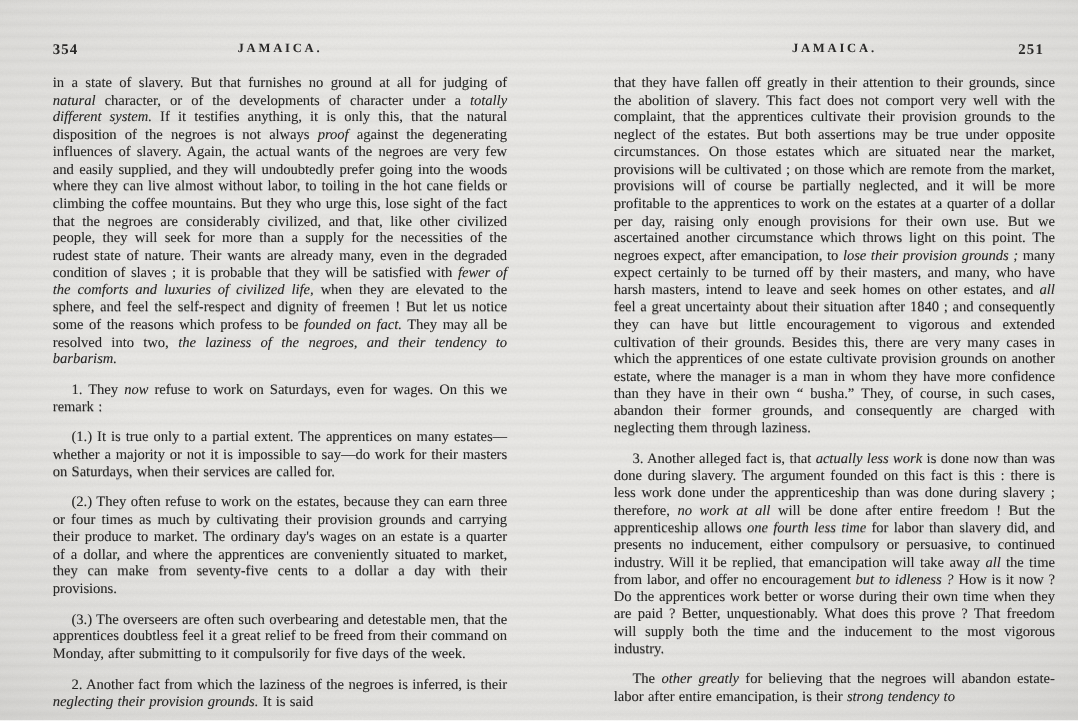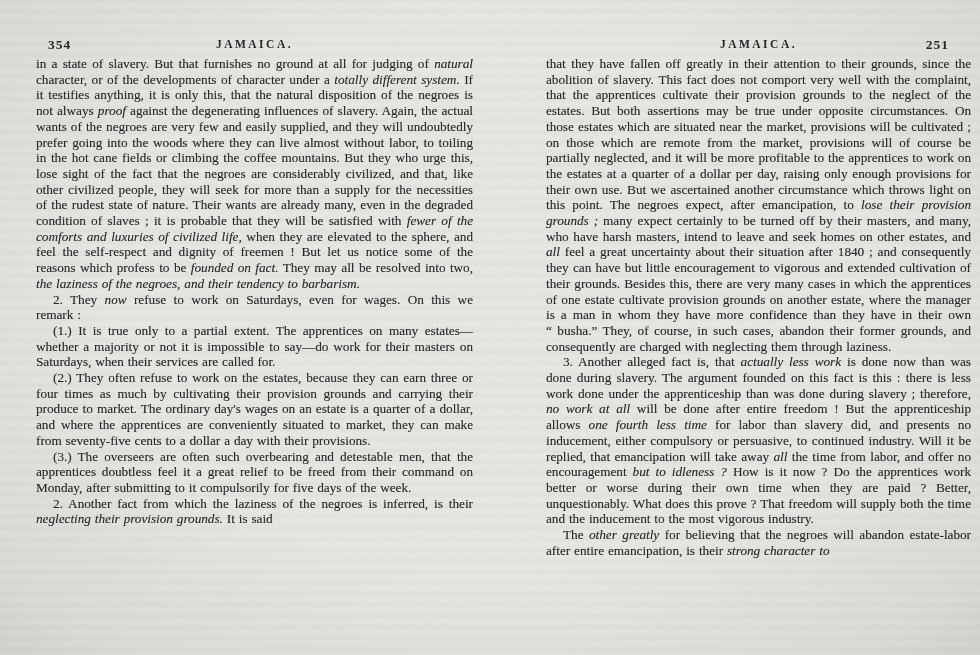--- a/index.html
+++ b/index.html
@@ -63,53 +63,53 @@
   .page-num-right { right: 22px; top: -1px; }
 
   .body-text {
     font-size: 13.2px;
     line-height: 15.7px;
     text-align: justify;
     color: #201f1e;
     text-shadow: 0.2px 0.2px 0.4px rgba(20,20,20,0.35);
     word-spacing: 0.6px;
   }
-  .body-text p { margin: 0; }
+  .body-text p { margin: 12px; }
   .body-text p.indent { text-indent: 17px; }
   .body-text em { font-style: italic; }
 </style>
 </head>
 <body>
 
 <div class="scan">
 
   <div class="page page-left">
     <div class="header">
       <span class="page-num page-num-left">354</span>
       <span class="running-head">JAMAICA.</span>
     </div>
     <div class="body-text">
         <p><span>in a state of slavery.  But that furnishes no ground at all for judging of </span><em>natural</em><span> character, or of the developments of character under a </span><em>totally different system.</em><span>  If it testifies anything, it is only this, that the natural disposition of the negroes is not always </span><em>proof</em><span> against the degenerating influences of slavery.  Again, the actual wants of the negroes are very few and easily supplied, and they will undoubtedly prefer going into the woods where they can live almost without labor, to toiling in the hot cane fields or climbing the coffee mountains.  But they who urge this, lose sight of the fact that the negroes are considerably civilized, and that, like other civilized people, they will seek for more than a supply for the necessities of the rudest state of nature.  Their wants are already many, even in the degraded condition of slaves&nbsp;; it is probable that they will be satisfied with </span><em>fewer of the comforts and luxuries of civilized life,</em><span> when they are elevated to the sphere, and feel the self-respect and dignity of freemen&nbsp;!  But let us notice some of the reasons which profess to be </span><em>founded on fact.</em><span>  They may all be resolved into two, </span><em>the laziness of the negroes, and their tendency to barbarism.</em></p>
-        <p class="indent"><span>2.  They </span><em>now</em><span> refuse to work on Saturdays, even for wages.  On this we remark&nbsp;:</span></p>
+        <p class="indent"><span>1.  They </span><em>now</em><span> refuse to work on Saturdays, even for wages.  On this we remark&nbsp;:</span></p>
         <p class="indent"><span>(1.)  It is true only to a partial extent.  The apprentices on many estates—whether a majority or not it is impossible to say—do work for their masters on Saturdays, when their services are called for.</span></p>
         <p class="indent"><span>(2.)  They often refuse to work on the estates, because they can earn three or four times as much by cultivating their provision grounds and carrying their produce to market.  The ordinary day's wages on an estate is a quarter of a dollar, and where the apprentices are conveniently situated to market, they can make from seventy-five cents to a dollar a day with their provisions.</span></p>
         <p class="indent"><span>(3.)  The overseers are often such overbearing and detestable men, that the apprentices doubtless feel it a great relief to be freed from their command on Monday, after submitting to it compulsorily for five days of the week.</span></p>
         <p class="indent"><span>2.  Another fact from which the laziness of the negroes is inferred, is their </span><em>neglecting their provision grounds.</em><span>  It is said</span></p>
       </div>
   </div>
 
   <div class="page page-right">
     <div class="header">
       <span class="running-head">JAMAICA.</span>
       <span class="page-num page-num-right">251</span>
     </div>
     <div class="body-text">
         <p><span>that they have fallen off greatly in their attention to their grounds, since the abolition of slavery.  This fact does not comport very well with the complaint, that the apprentices cultivate their provision grounds to the neglect of the estates.  But both assertions may be true under opposite circumstances.  On those estates which are situated near the market, provisions will be cultivated&nbsp;; on those which are remote from the market, provisions will of course be partially neglected, and it will be more profitable to the apprentices to work on the estates at a quarter of a dollar per day, raising only enough provisions for their own use.  But we ascertained another circumstance which throws light on this point.  The negroes expect, after emancipation, to </span><em>lose their provision grounds&nbsp;;</em><span> many expect certainly to be turned off by their masters, and many, who have harsh masters, intend to leave and seek homes on other estates, and </span><em>all</em><span> feel a great uncertainty about their situation after 1840&nbsp;; and consequently they can have but little encouragement to vigorous and extended cultivation of their grounds.  Besides this, there are very many cases in which the apprentices of one estate cultivate provision grounds on another estate, where the manager is a man in whom they have more confidence than they have in their own “&nbsp;busha.”  They, of course, in such cases, abandon their former grounds, and consequently are charged with neglecting them through laziness.</span></p>
         <p class="indent"><span>3.  Another alleged fact is, that </span><em>actually less work</em><span> is done now than was done during slavery.  The argument founded on this fact is this&nbsp;:  there is less work done under the apprenticeship than was done during slavery&nbsp;; therefore, </span><em>no work at all</em><span> will be done after entire freedom&nbsp;!  But the apprenticeship allows </span><em>one fourth less time</em><span> for labor than slavery did, and presents no inducement, either compulsory or persuasive, to continued industry.  Will it be replied, that emancipation will take away </span><em>all</em><span> the time from labor, and offer no encouragement </span><em>but to idleness&nbsp;?</em><span>  How is it now&nbsp;?  Do the apprentices work better or worse during their own time when they are paid&nbsp;?  Better, unquestionably.  What does this prove&nbsp;?  That freedom will supply both the time and the induce­ment to the most vigorous industry.</span></p>
-        <p class="indent"><span>The </span><em>other greatly</em><span> for believing that the negroes will abandon estate-labor after entire emancipation, is their </span><em>strong character to</em></p>
+        <p class="indent"><span>The </span><em>other greatly</em><span> for believing that the negroes will abandon estate-labor after entire emancipation, is their </span><em>strong tendency to</em></p>
       </div>
   </div>
 
   <svg class="grain" width="980" height="655" xmlns="http://www.w3.org/2000/svg">
     <filter id="paperNoise">
       <feTurbulence type="fractalNoise" baseFrequency="0.55" numOctaves="2" seed="7"></feTurbulence>
       <feColorMatrix type="matrix" values="0 0 0 0 0.42  0 0 0 0 0.42  0 0 0 0 0.41  0 0 0 0.16 0"></feColorMatrix>
     </filter>
     <rect width="980" height="655" filter="url(#paperNoise)"></rect>
   </svg>

